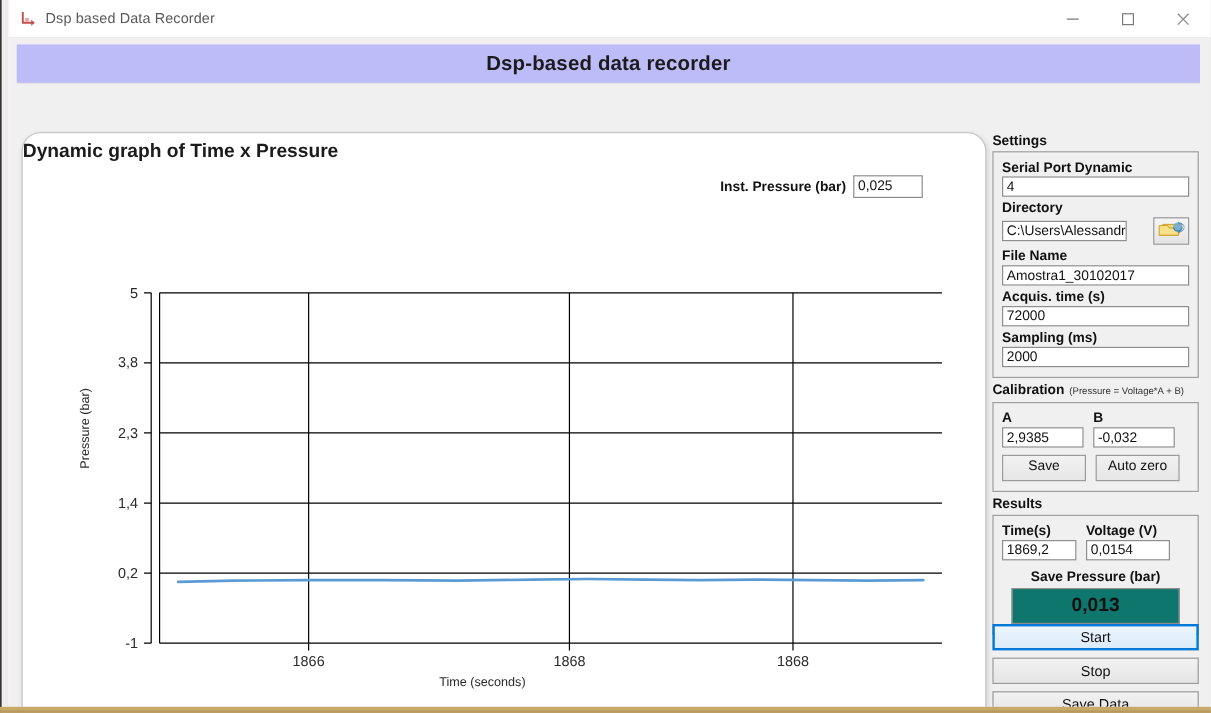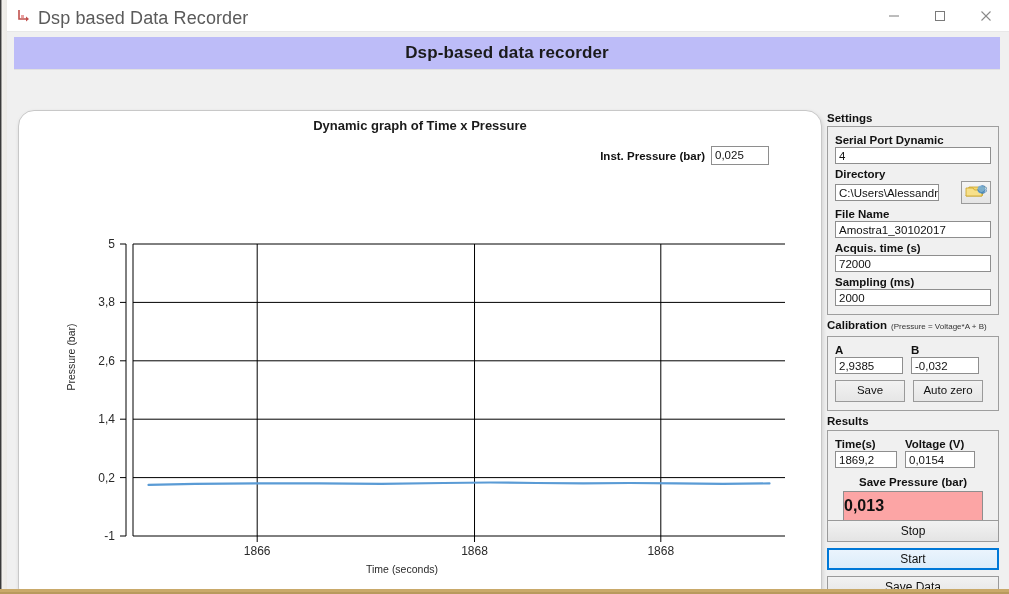--- a/index.html
+++ b/index.html
@@ -59,21 +59,21 @@
     border-bottom: 1px solid #e8e8e8;
   }
   #titlebar .tb-icon {
     position: absolute;
     left: 9px; top: 8px;
     width: 16px; height: 16px;
   }
   #titlebar .tb-title {
     position: absolute;
     left: 31px; top: 8px;
-    font-size: 18px;
+    font-size: 12px;
     color: #5a5a5a;
     letter-spacing: .1px;
     white-space: nowrap;
   }
   .wbtn {
     position: absolute;
     top: 0;
     width: 46px; height: 31px;
     cursor: default;
   }
@@ -115,22 +115,21 @@
     background: #ffffff;
     border: 1px solid #c8c8c8;
     border-radius: 16px;
     box-shadow: 1px 2px 4px rgba(0,0,0,.13);
     overflow: hidden;
   }
   #chart-title {
     position: absolute;
     left: 0; top: 7px;
     width: 802px;
-    text-align: center;
-    font-size: 13px;
+    font-size: 16px;
     font-weight: bold;
     color: #1b1b1b;
   }
   
   #inst-wrap {
     position: absolute;
     right: 52px; top: 35px;
     display: flex;
     align-items: center;
     gap: 6px;
@@ -283,23 +282,24 @@
     font-family: "Liberation Sans", sans-serif;
     box-sizing: border-box;
   }
   .bigbtn.focused {
     border: 2px solid #0078d7;
     background: linear-gradient(to bottom, #eaf4fd, #dcecfa);
     line-height: 19px;
   }
   .meanbox {
     border: 1px solid #8e8e8e;
-    background: #fca5a5;
+    background: #0f766e;
     height: 28px;
     line-height: 28px;
+    text-align: center;
     font-size: 16px;
     font-weight: bold;
     color: #111;
   }
 </style>
 </head>
 <body>
 
 <div id="desktop">
 
@@ -349,21 +349,21 @@
           <span id="inst-label">Inst. Pressure (bar)</span>
           <span id="inst-value">0,025</span>
         </div>
 
         <div id="plot-area">
           <div class="ylabel">Pressure (bar)</div>
           <div class="xlabel">Time (seconds)</div>
           <div id="ytick-host">
               <div class="ytick" style="top: 133px; left: 56px;">5</div>
               <div class="ytick" style="top: 191.4px; left: 56px;">3,8</div>
-              <div class="ytick" style="top: 249.8px; left: 56px;">2,6</div>
+              <div class="ytick" style="top: 249.8px; left: 56px;">2,3</div>
               <div class="ytick" style="top: 308.2px; left: 56px;">1,4</div>
               <div class="ytick" style="top: 366.6px; left: 56px;">0,2</div>
               <div class="ytick" style="top: 425px; left: 56px;">-1</div>
             </div>
           <div id="xtick-host">
               <div class="xtick" style="left: 238.19px; top: 433px;">1866</div>
               <div class="xtick" style="left: 455.524px; top: 433px;">1868</div>
               <div class="xtick" style="left: 641.81px; top: 433px;">1868</div>
             </div>
           <svg id="plot-svg" width="802" height="492" style="position:absolute;left:0;top:0;">
@@ -455,22 +455,22 @@
               <div class="fieldlabel">Voltage (V)</div>
               <div class="tinput" style="width:100%;">0,0154</div>
             </div>
           </div>
           <div class="fieldlabel" style="text-align:center;margin-top:7px;">Save Pressure (bar)</div>
           <div class="meanbox" style="margin:2px 8px 0 8px;">0,013</div>
         </div>
       </div>
 
       <div id="big-buttons">
+        <div class="bigbtn focused">Start</div>
         <div class="bigbtn">Stop</div>
-        <div class="bigbtn focused">Start</div>
         <div class="bigbtn">Save Data</div>
       </div>
 
     </div>
   </div>
 
   <div class="bg-sliver-bottom"></div>
   <div class="bg-sliver-bottom2"></div>
 </div>
 

